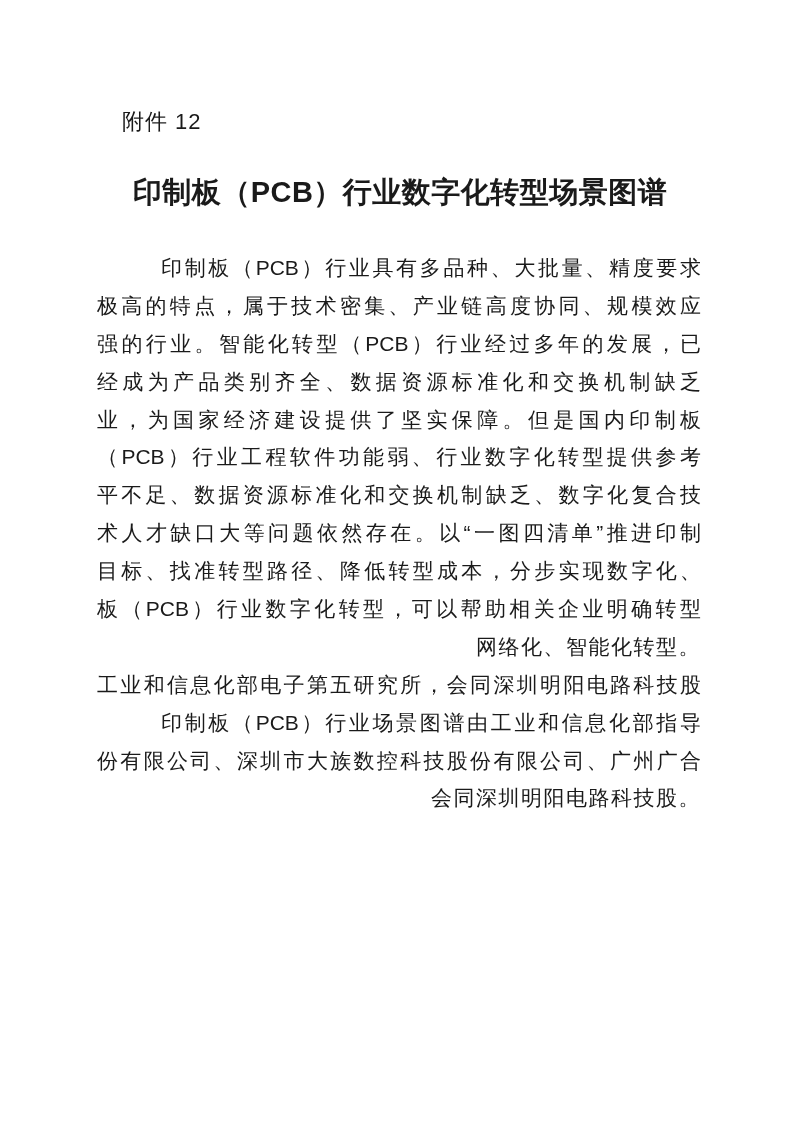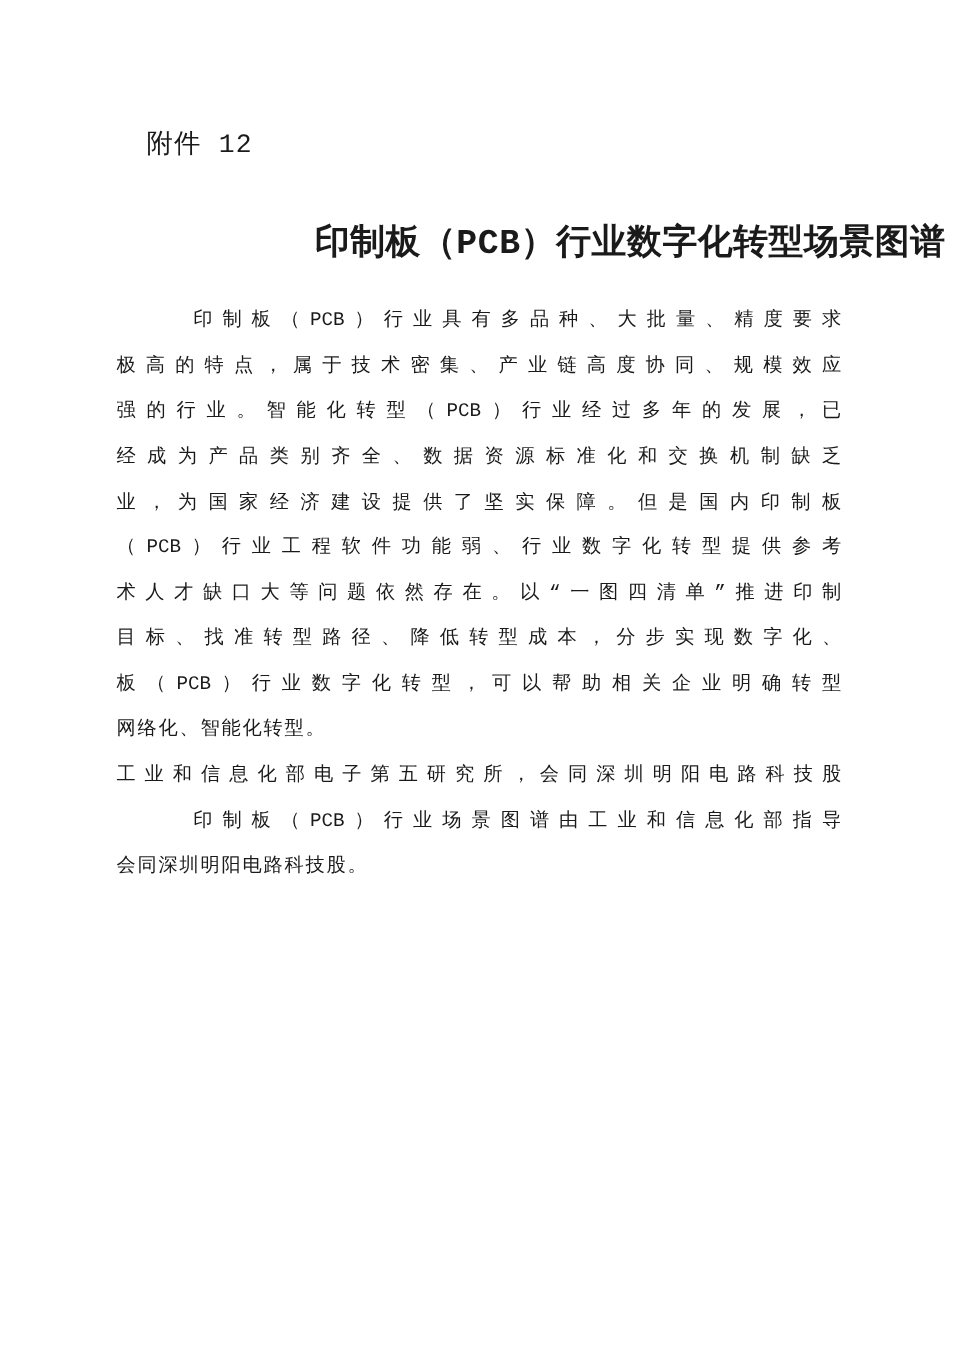--- a/index.html
+++ b/index.html
@@ -6,57 +6,57 @@
     margin: 0;
     padding: 0;
     background: #ffffff;
   }
   .page {
     position: relative;
     width: 800px;
     height: 880px;
     background: #ffffff;
     color: #1a1a1a;
-    font-family: Liberation Mono, monospace;
+    font-family: Liberation Sans, sans-serif;
     overflow: hidden;
   }
   .attachment-label {
     position: absolute;
     left: 122px;
     top: 108px;
     font-size: 22px;
     line-height: 28px;
     letter-spacing: 1px;
     white-space: nowrap;
   }
   .doc-title {
     position: absolute;
     left: 0;
     right: 0;
     top: 172px;
-    margin: 12px;
-    text-align: right;
+    margin: 0;
+    text-align: center;
     font-size: 29px;
     line-height: 40px;
     font-weight: bold;
     letter-spacing: 0.5px;
     white-space: nowrap;
   }
   .doc-body {
     position: absolute;
     left: 97px;
     top: 249px;
     width: 604px;
-    font-size: 16px;
+    font-size: 21px;
     line-height: 37.9px;
   }
   .line {
     height: 37.9px;
     overflow: hidden;
-    text-align: left;
+    text-align: right;
     letter-spacing: 1.5px; 
     white-space: nowrap;
   }
   .line.justify {
     letter-spacing: 0;
     white-space: normal;
     text-align: justify;
     text-align-last: justify;
     text-justify: inter-character;
     word-break: keep-all;
@@ -74,24 +74,26 @@
   <h1 class="doc-title">印制板（PCB）行业数字化转型场景图谱</h1>
 
   <div class="doc-body">
       <div>
         <div class="line indent justify">印制板（PCB）行业具有多品种、大批量、精度要求</div>
         <div class="line justify">极高的特点，属于技术密集、产业链高度协同、规模效应</div>
         <div class="line justify">强的行业。智能化转型（PCB）行业经过多年的发展，已</div>
         <div class="line justify">经成为产品类别齐全、数据资源标准化和交换机制缺乏</div>
         <div class="line justify">业，为国家经济建设提供了坚实保障。但是国内印制板</div>
         <div class="line justify">（PCB）行业工程软件功能弱、行业数字化转型提供参考</div>
+        <div class="line justify">平不足、数据资源标准化和交换机制缺乏、数字化复合技</div>
         <div class="line justify">术人才缺口大等问题依然存在。以“一图四清单”推进印制</div>
         <div class="line justify">目标、找准转型路径、降低转型成本，分步实现数字化、</div>
         <div class="line justify">板（PCB）行业数字化转型，可以帮助相关企业明确转型</div>
         <div class="line">网络化、智能化转型。</div>
       </div>
       <div>
         <div class="line justify">工业和信息化部电子第五研究所，会同深圳明阳电路科技股</div>
         <div class="line indent justify">印制板（PCB）行业场景图谱由工业和信息化部指导</div>
+        <div class="line justify">份有限公司、深圳市大族数控科技股份有限公司、广州广合</div>
         <div class="line">会同深圳明阳电路科技股。</div>
       </div>
     </div>
 </div>
 
 </body></html>

